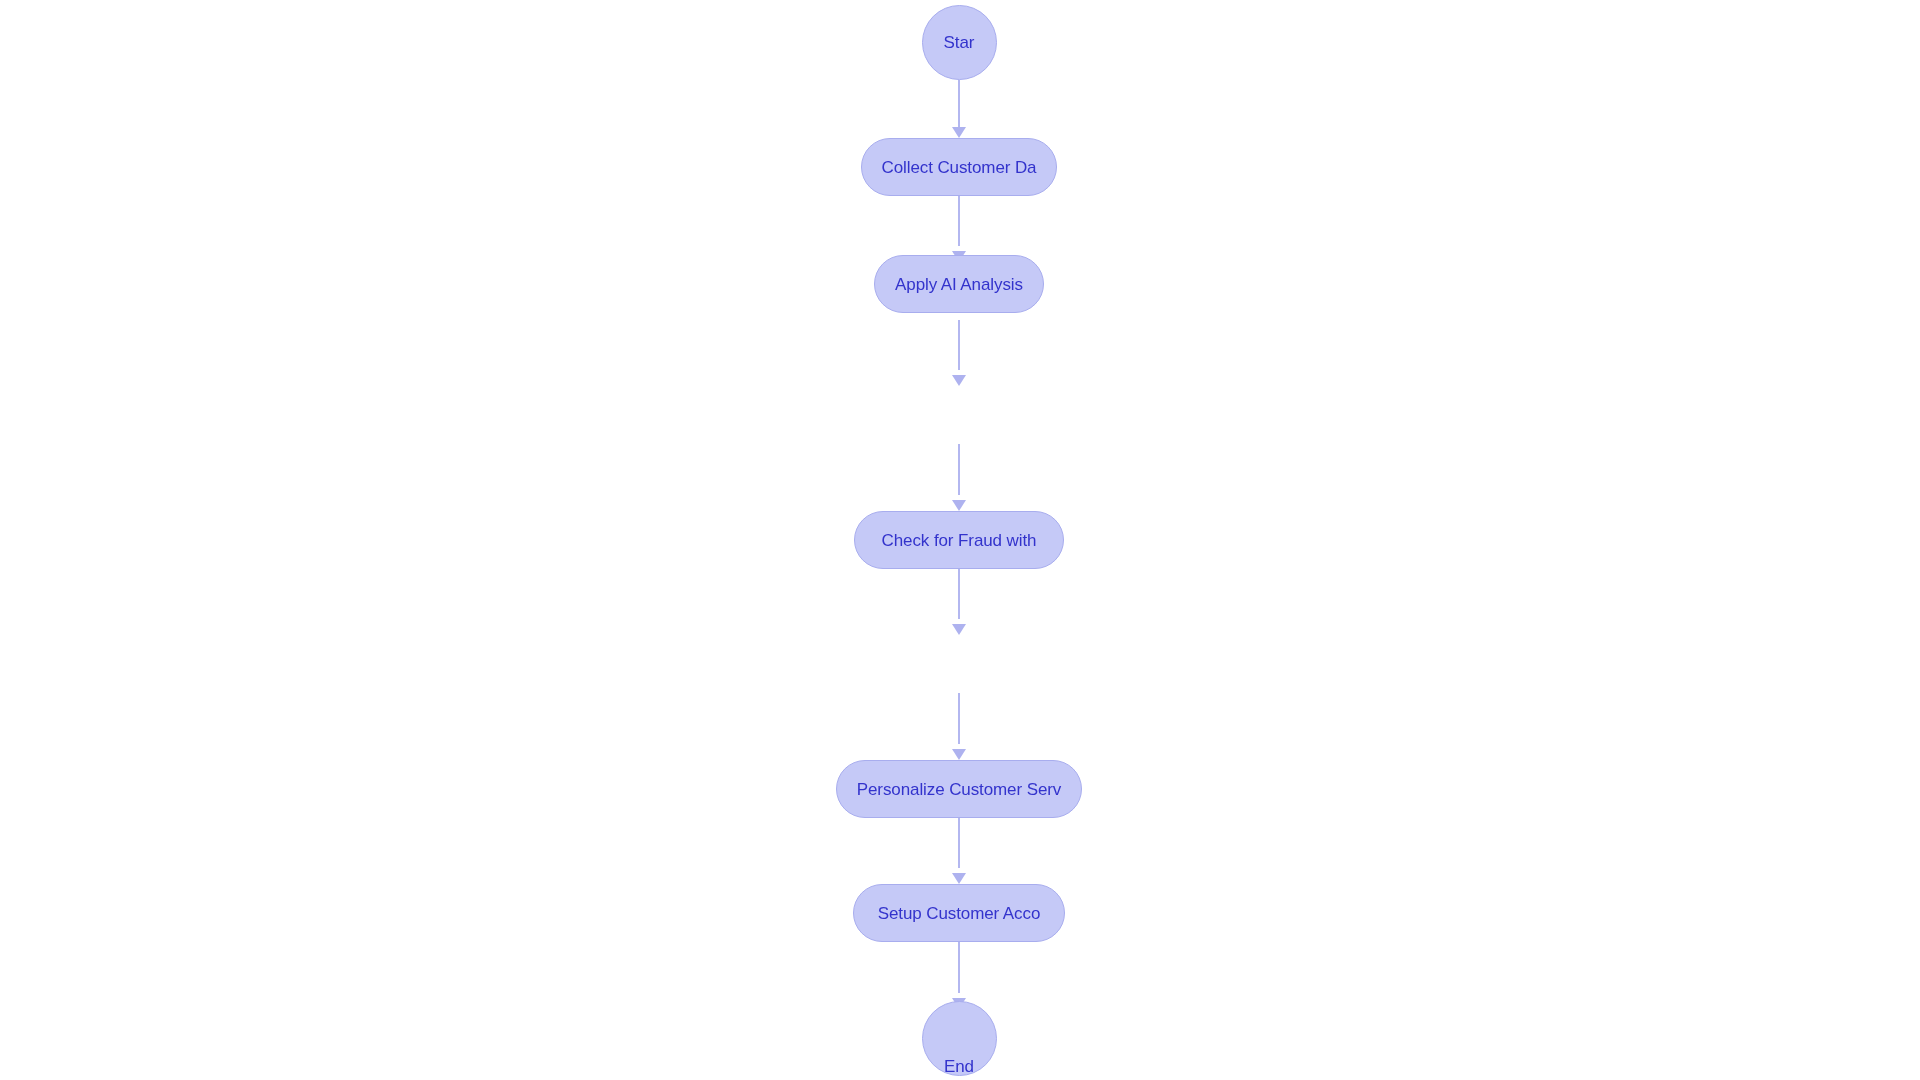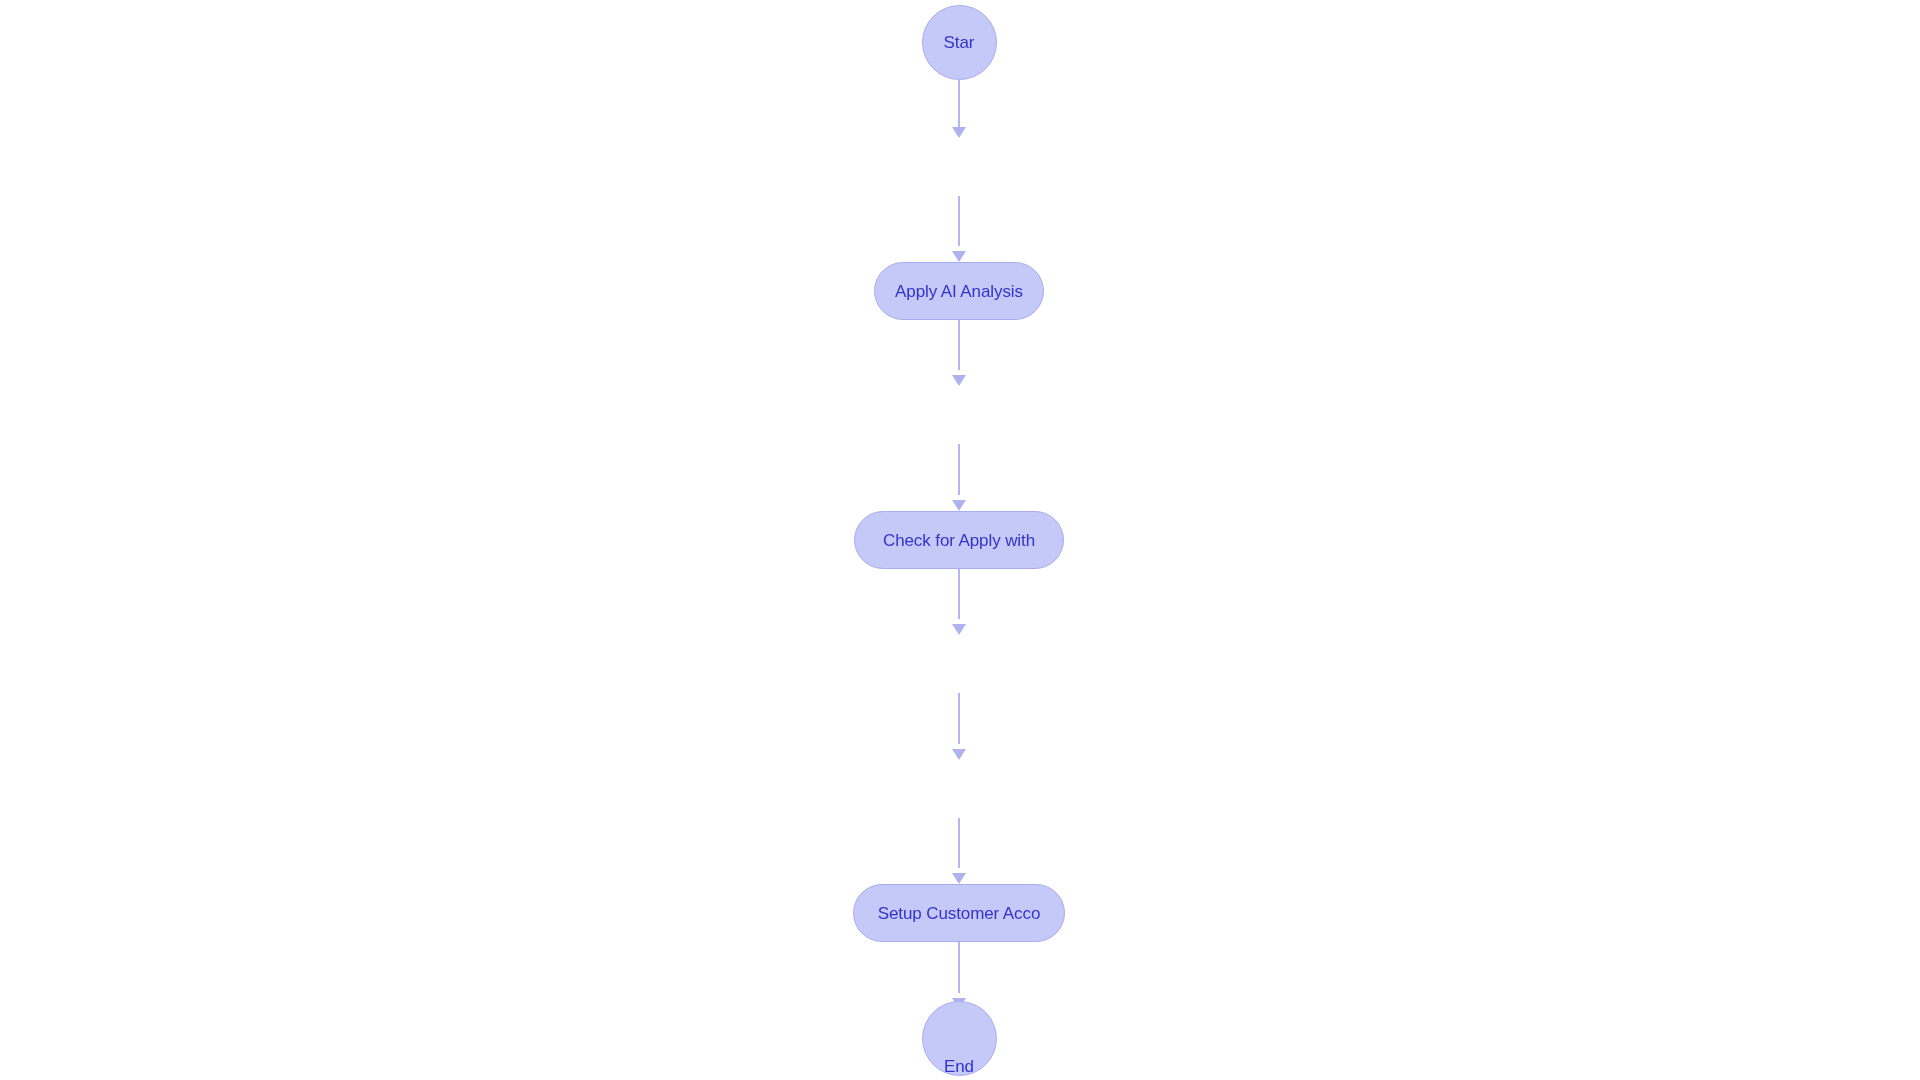--- a/index.html
+++ b/index.html
@@ -112,31 +112,37 @@
     <div class="connector" style="top:818px;height:50px;"></div>
     <div class="arrowhead" style="left:952px;top:873px;"></div>
 
     <div class="connector" style="top:942px;height:51px;"></div>
     <div class="arrowhead" style="left:952px;top:998px;"></div>
 
     <div class="node node-circle" style="left:921.5px;top:4.5px;">
       <span class="node-label">Star</span>
     </div>
 
+    <div class="node node-pill" style="left:861px;top:138px;width:196px;">
+      <span class="node-label">Collect Customer Da</span>
+    </div>
 
-    <div class="node node-pill" style="left:874px;top:262px;width:170px;">
+    <div class="node node-pill" style="left:874px;top:255px;width:170px;">
       <span class="node-label">Apply AI Analysis</span>
     </div>
 
 
     <div class="node node-pill" style="left:854px;top:511px;width:210px;">
-      <span class="node-label">Check for Apply with </span>
+      <span class="node-label">Check for Fraud with </span>
     </div>
 
 
+    <div class="node node-pill" style="left:836px;top:760px;width:246px;">
+      <span class="node-label">Personalize Customer Serv</span>
+    </div>
 
     <div class="node node-pill" style="left:853px;top:884px;width:212px;">
       <span class="node-label">Setup Customer Acco</span>
     </div>
 
     <div class="node node-circle" style="left:921.5px;top:1000.5px;align-items:flex-end;">
       <span class="node-label">End</span>
     </div>
 
   </div>

